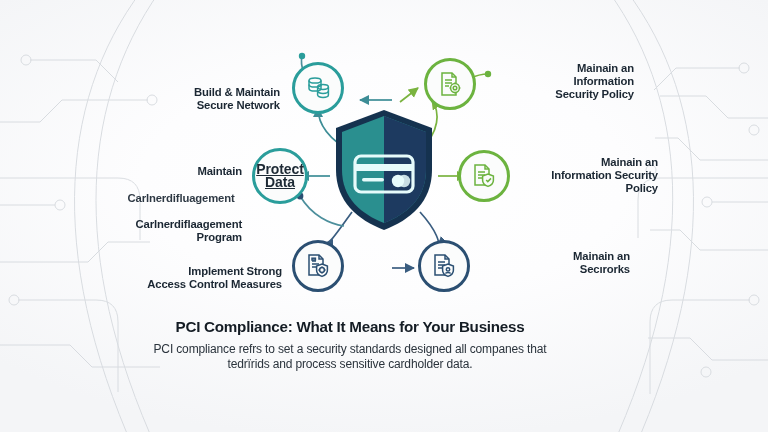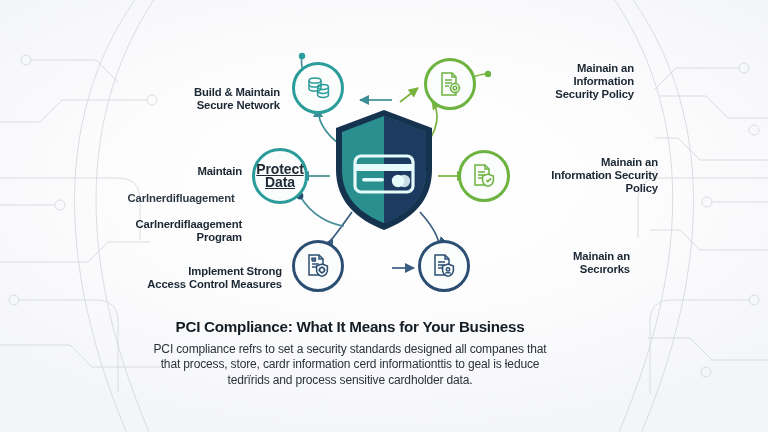--- a/index.html
+++ b/index.html
@@ -297,18 +297,17 @@
       <span class="ghost">Carlnerdifluagement</span>
       <span>Carlnerdiflaagement</span>
     </div>
     <div>Program</div>
   </div>
 
   <div id="footer">
     <div id="footer-title">PCI Compliance: What It Means for Your Business</div>
     <div id="footer-body">
       <span>PCI compliance refrs to set a security standards designed all companes that</span>
-      <span>that process, store, cardr information cerd informationttis to geal is ƚeduce</span>
       <span>tedrïrids and process sensitive cardholder data.</span>
     </div>
   </div>
 
 </div>
 
 </body></html>

